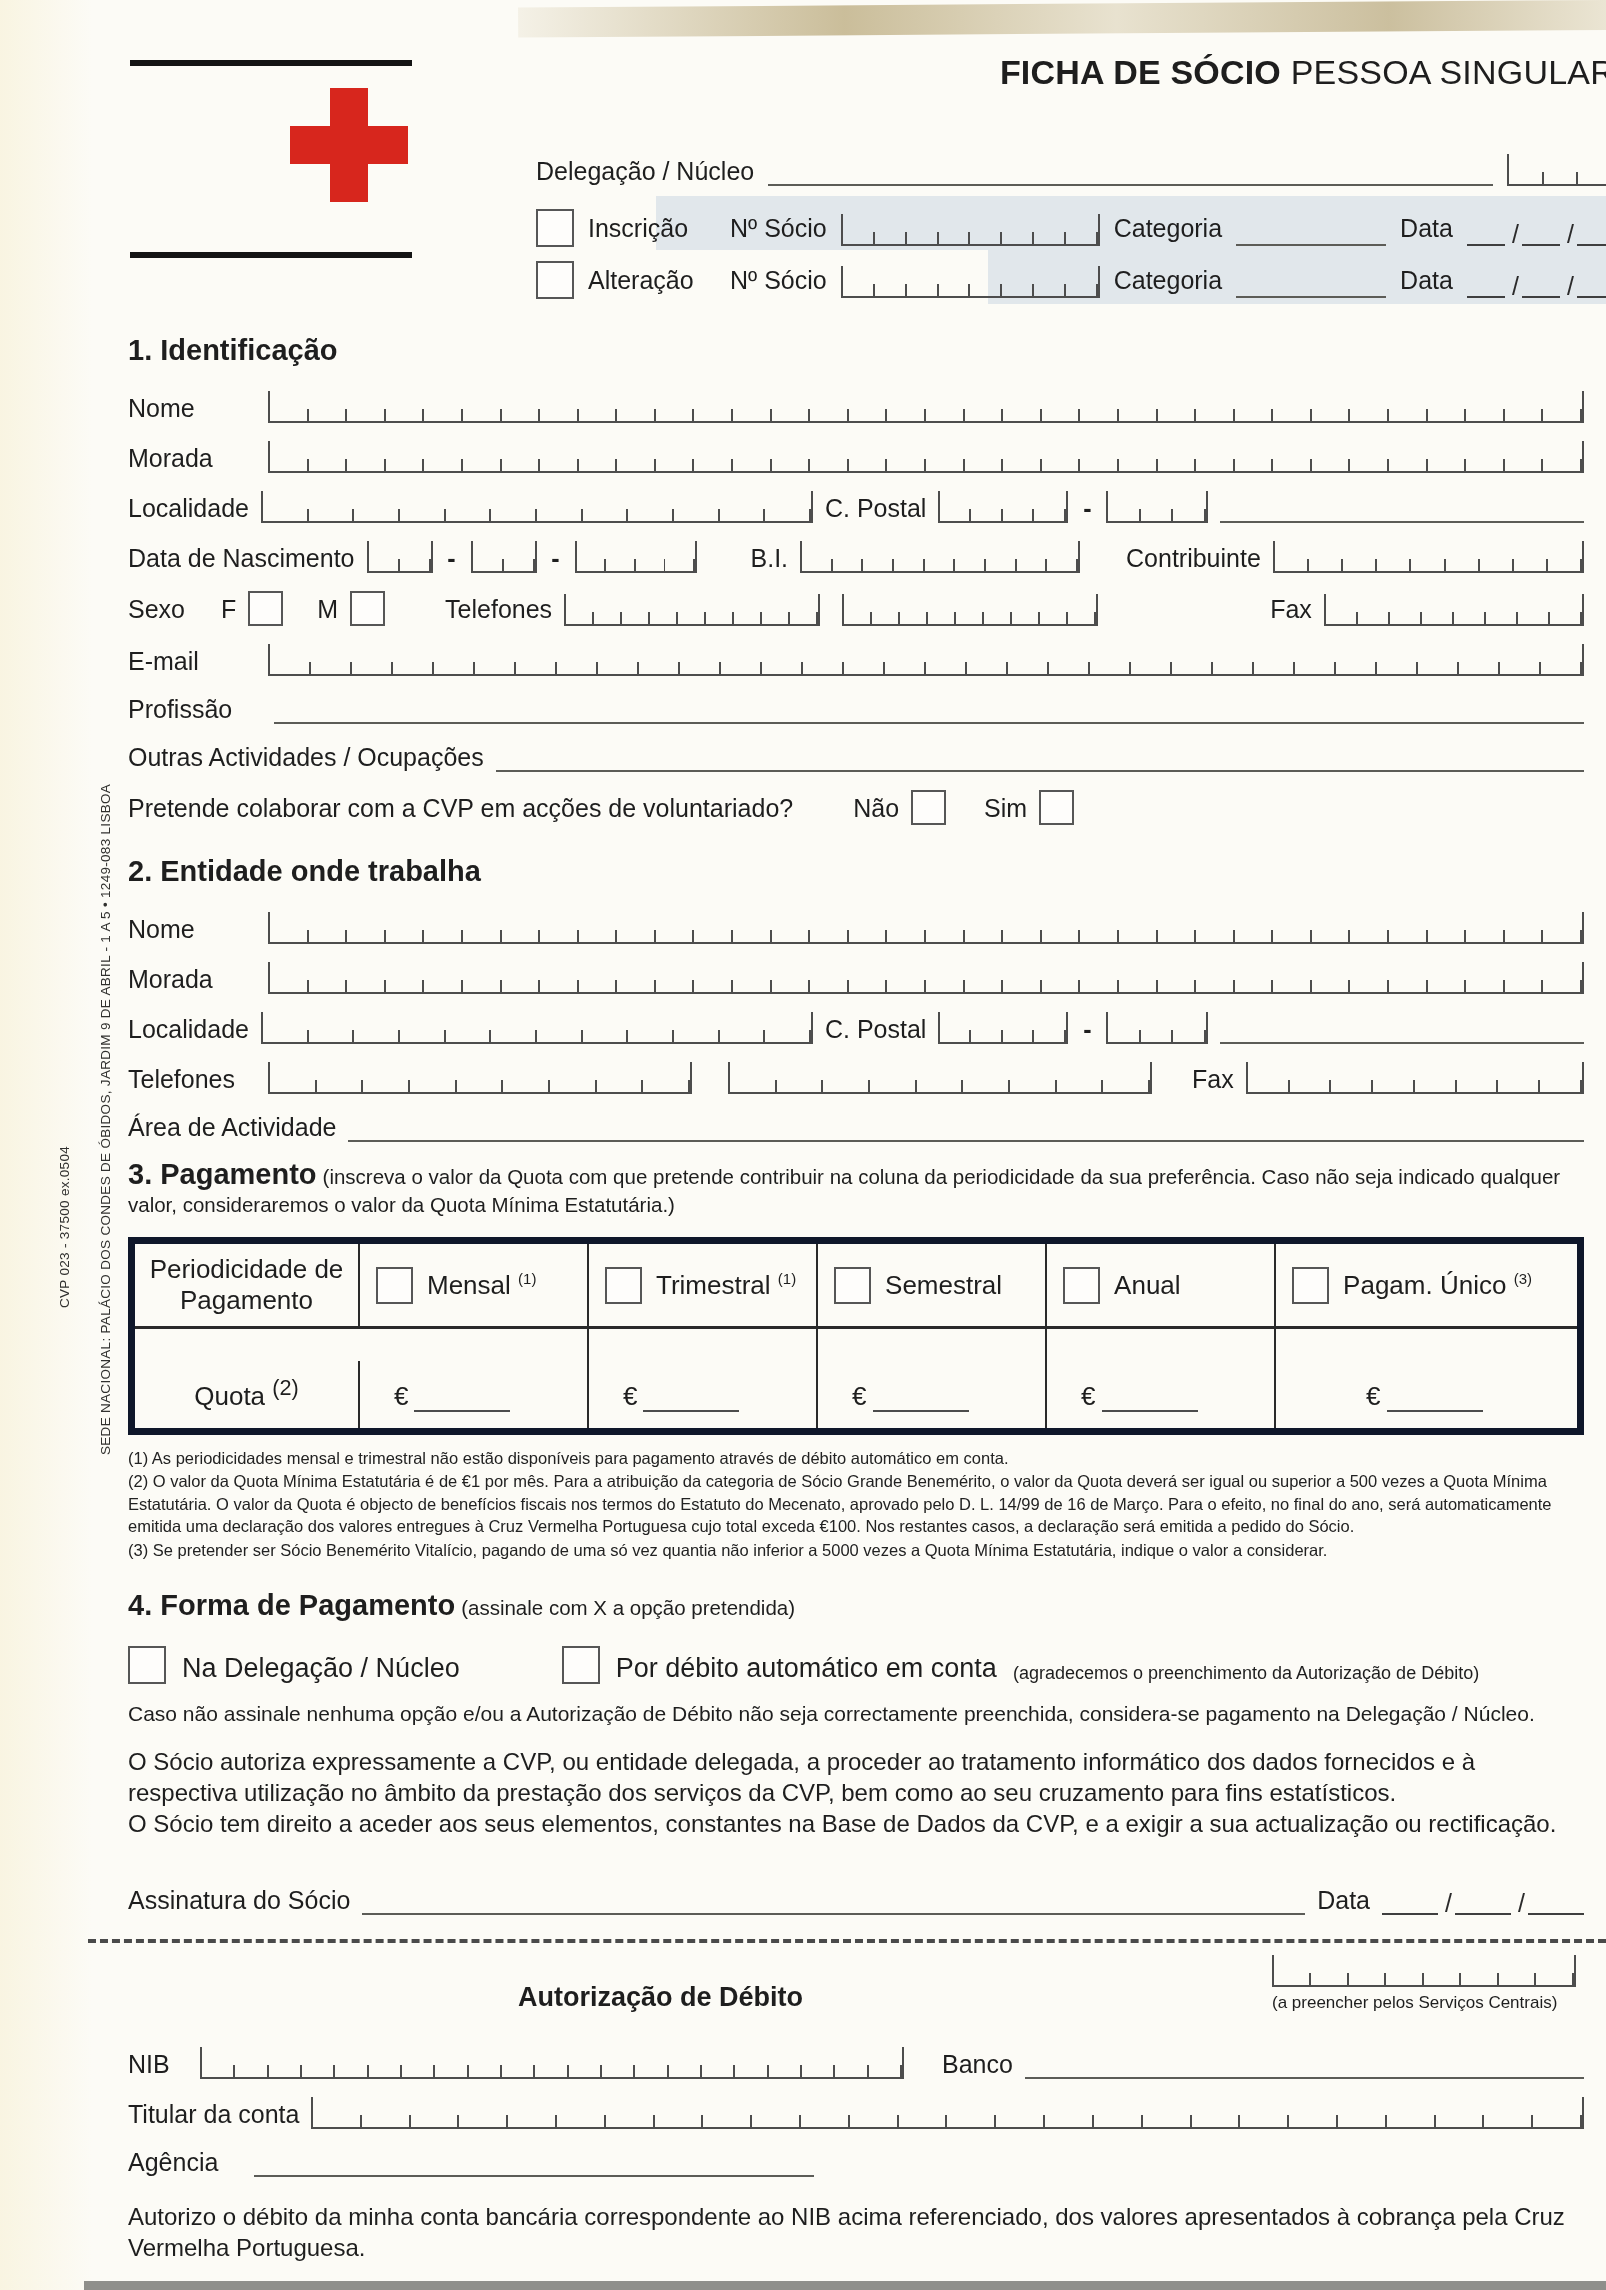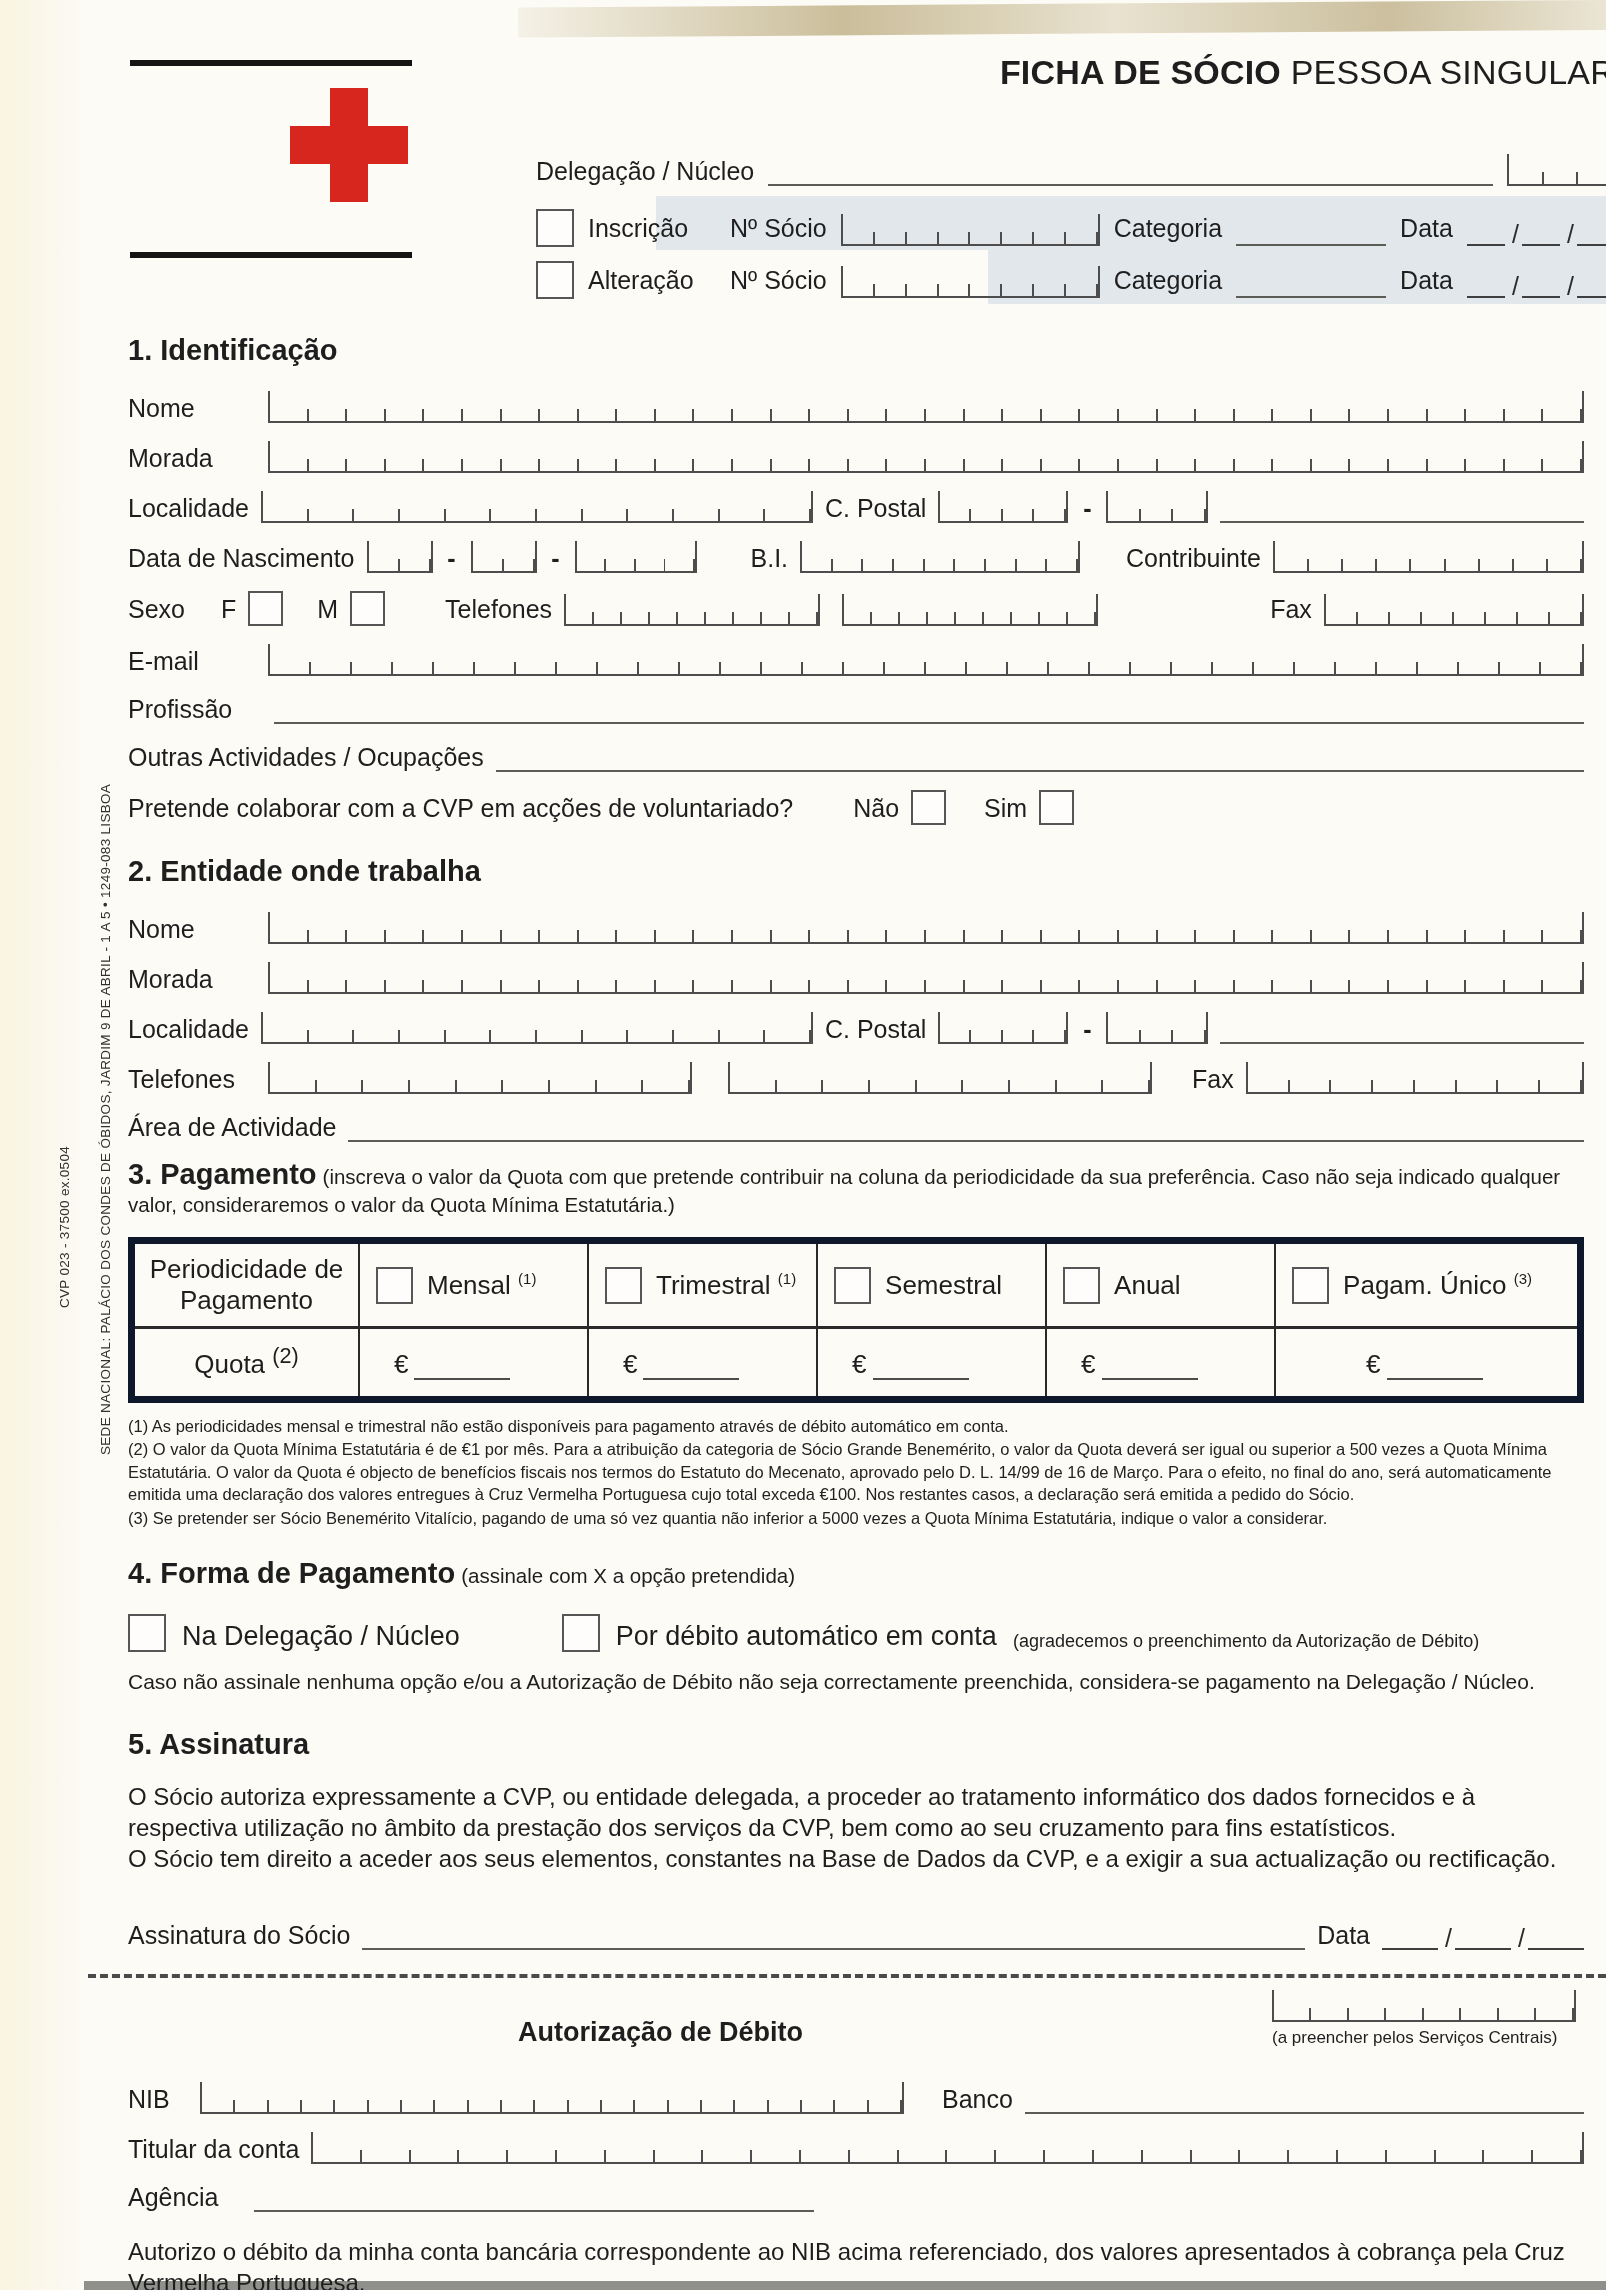--- a/index.html
+++ b/index.html
@@ -74,21 +74,21 @@
   
   .s3head{margin:8px 0 0;font-size:20.5px;line-height:28px;}
   .s3title{font-size:29px;font-weight:bold;margin-right:6px;}
   .ptable{display:grid;grid-template-columns:225px 1.02fr 1.02fr 1.02fr 1.02fr 1.34fr;
     border:7px solid #0f172a;margin-top:18px;}
   .pt-h{display:flex;align-items:center;gap:14px;padding:14px 8px 14px 16px;font-size:26px;
     border-right:2px solid #2a2a2a;border-bottom:3px solid #2a2a2a;}
   .pt-h sup{font-size:15px;}
   .pt-h0{justify-content:center;text-align:center;line-height:31px;padding:10px 6px;}
   .pt-q{display:flex;align-items:flex-end;gap:6px;padding:14px 10px 16px 34px;font-size:26px;border-right:2px solid #2a2a2a;}
-  .pt-q0{justify-content:center;align-items:center;padding-left:10px;}
+  .pt-q0{justify-content:center;align-items:center;padding-left:10px;margin-top:32px;}
   .last-col{border-right:none;}
   .q-line{width:96px;border-bottom:2.5px solid #4c4c4c;height:18px;}
   .cb-t{width:33px;height:33px;}
   .footnotes{margin-top:12px;font-size:16.5px;line-height:22.5px;color:#222;}
   .footnotes div{margin-bottom:1px;}
 
   
   .s4opts{display:flex;align-items:flex-end;gap:16px;margin-top:24px;font-size:27px;}
   .s4opts .small{font-size:18px;}
   .s4gap{width:70px;flex:none;}
@@ -351,21 +351,20 @@
     <div class="s4opts">
       <span class="cb"></span>
       <span>Na Delegação / Núcleo</span>
       <span class="s4gap"></span>
       <span class="cb"></span>
       <span>Por débito automático em conta</span>
       <span class="small">(agradecemos o preenchimento da Autorização de Débito)</span>
     </div>
     <div class="s4note">Caso não assinale nenhuma opção e/ou a Autorização de Débito não seja correctamente preenchida, considera-se pagamento na Delegação / Núcleo.</div>
 
-    <div class="sec-title" style="margin-top:34px;margin-bottom:0">5. Assinatura</div>
     <p class="s5p"><span>O Sócio autoriza expressamente a CVP, ou entidade delegada, a proceder ao tratamento informático dos dados fornecidos e à respectiva utilização no âmbito da prestação dos serviços  da CVP, bem como ao seu cruzamento para fins estatísticos.</span><br><span>O Sócio tem direito a aceder aos seus elementos, constantes na Base de Dados da CVP, e a exigir a sua actualização ou rectificação.</span></p>
 
     <div class="frow sigrow">
       <span class="lbl">Assinatura do Sócio</span>
       <div class="uline grow"></div>
       <span class="lbl">Data</span>
       <span class="dates">
         <span class="dseg" style="--w:56px"></span>
           <span class="dseg" style="--w:56px"></span>
           <span class="dseg" style="--w:56px"></span>

